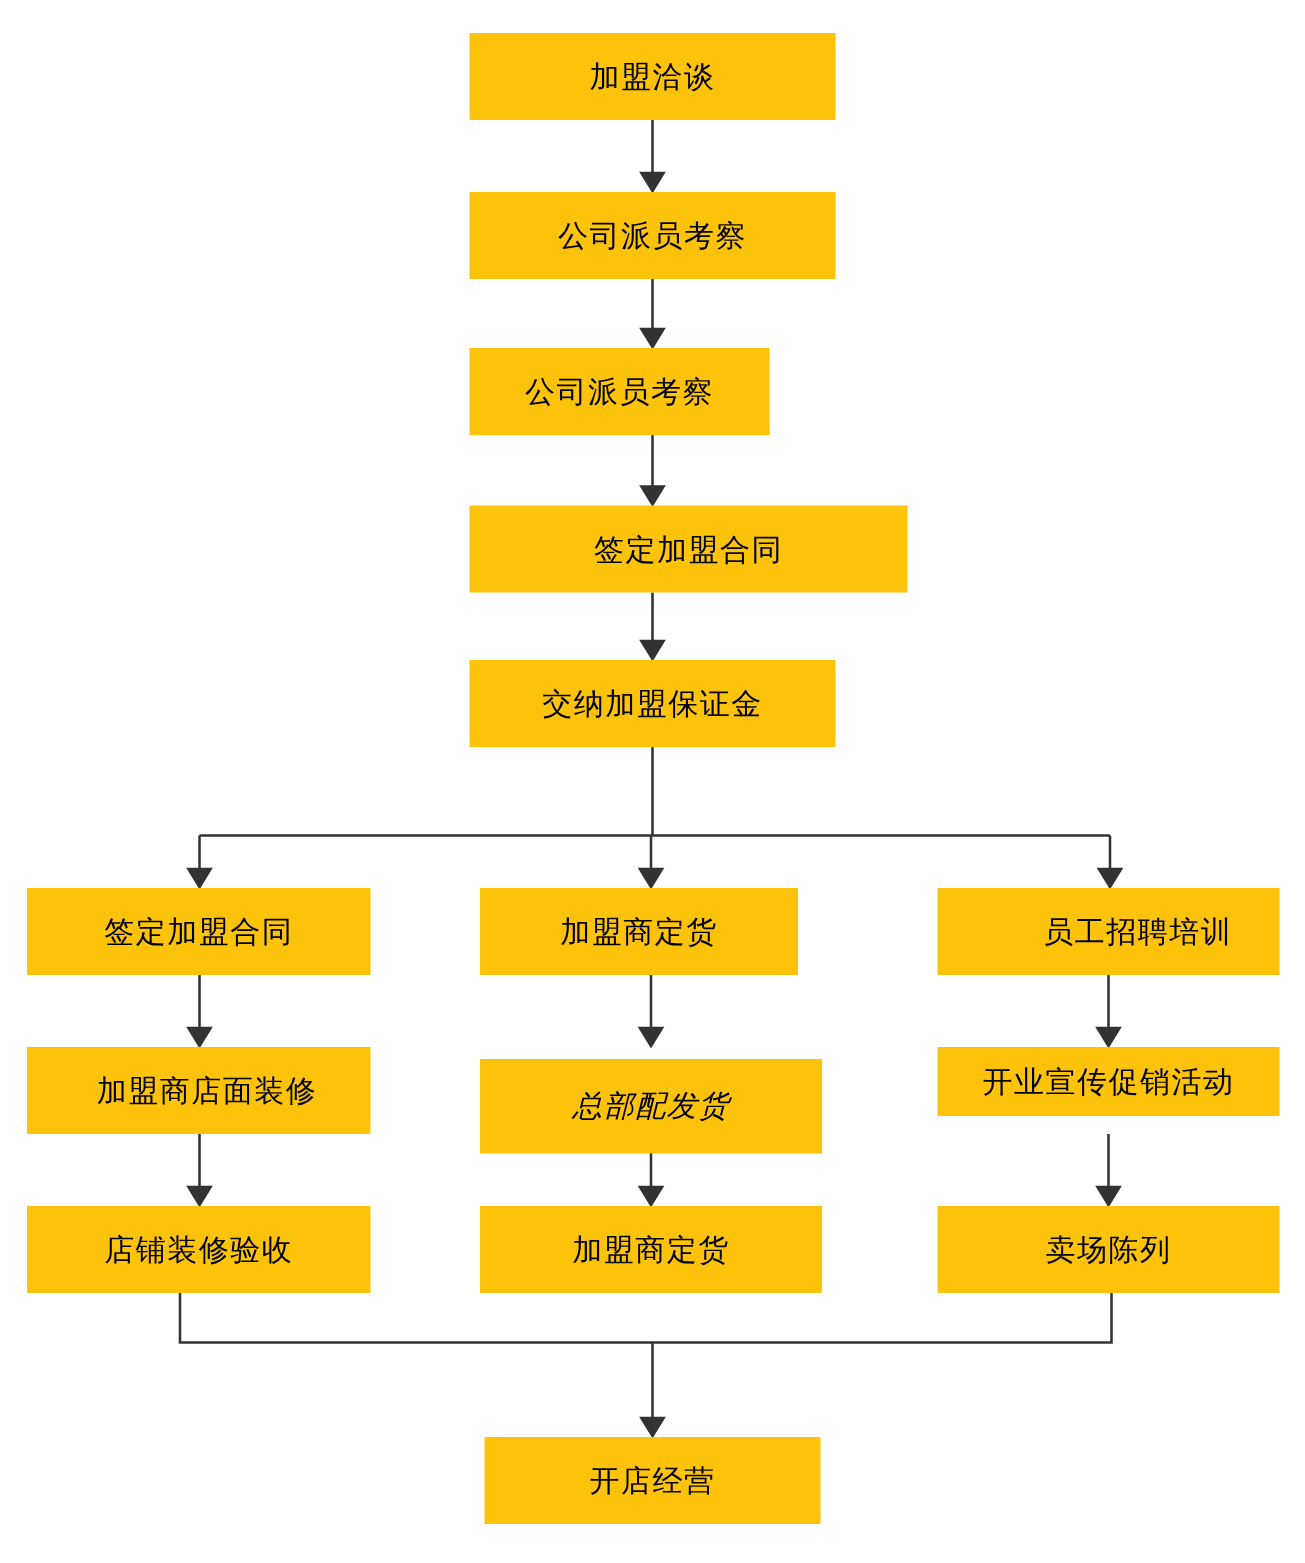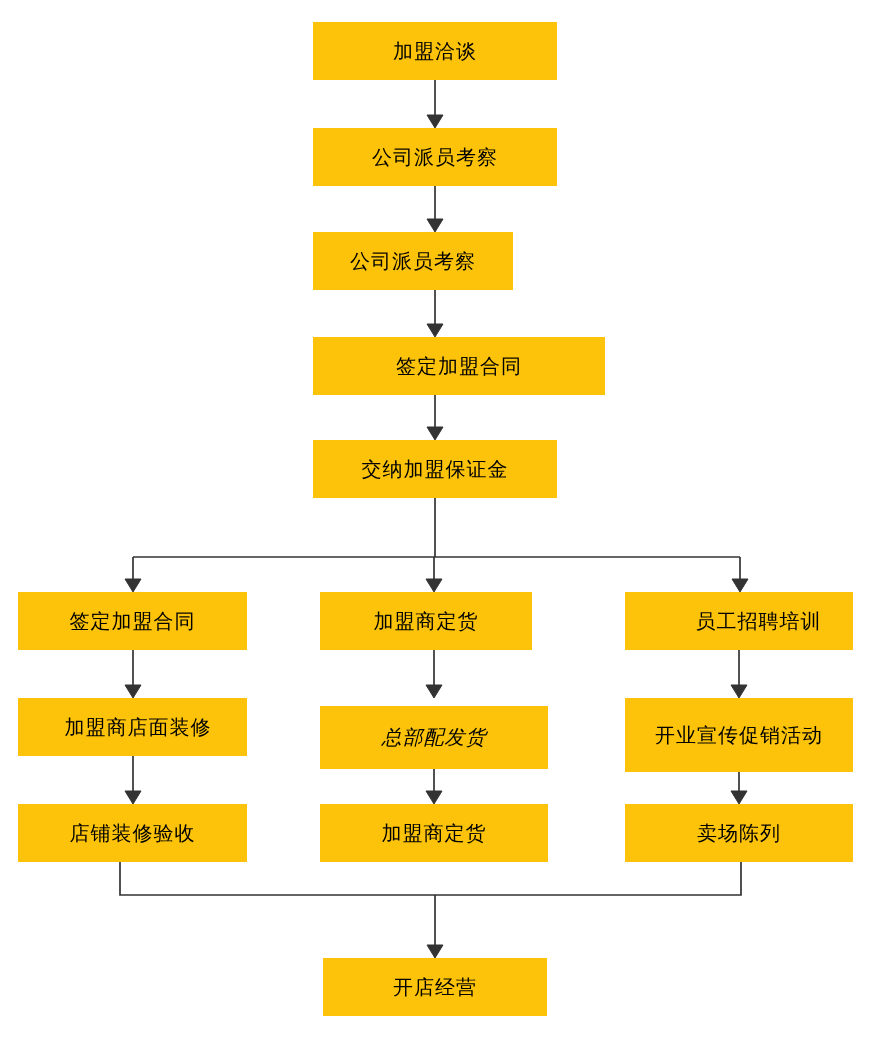--- a/index.html
+++ b/index.html
@@ -122,18 +122,18 @@
 
   <div class="node" style="left:18px; top:592px; width:229px; height:58px;">签定加盟合同</div>
   <div class="node" style="left:18px; top:698px; width:229px; height:58px;padding-left:11px;">加盟商店面装修</div>
   <div class="node" style="left:18px; top:804px; width:229px; height:58px;">店铺装修验收</div>
 
   <div class="node" style="left:320px; top:592px; width:212px; height:58px;">加盟商定货</div>
   <div class="node" style="left:320px; top:706px; width:228px; height:63px;font-style:italic;">总部配发货</div>
   <div class="node" style="left:320px; top:804px; width:228px; height:58px;">加盟商定货</div>
 
   <div class="node" style="left:625px; top:592px; width:228px; height:58px;padding-left:39px;">员工招聘培训</div>
-  <div class="node" style="left:625px; top:698px; width:228px; height:74px;">开业宣传促销活动</div>
+  <div class="node" style="left:625px; top:698px; width:228px; height:46px;">开业宣传促销活动</div>
   <div class="node" style="left:625px; top:804px; width:228px; height:58px;font-family:Liberation Serif, serif;">卖场陈列</div>
 
   <div class="node" style="left:323px; top:958px; width:224px; height:58px;">开店经营</div>
 
 </div>
 
 </body></html>

